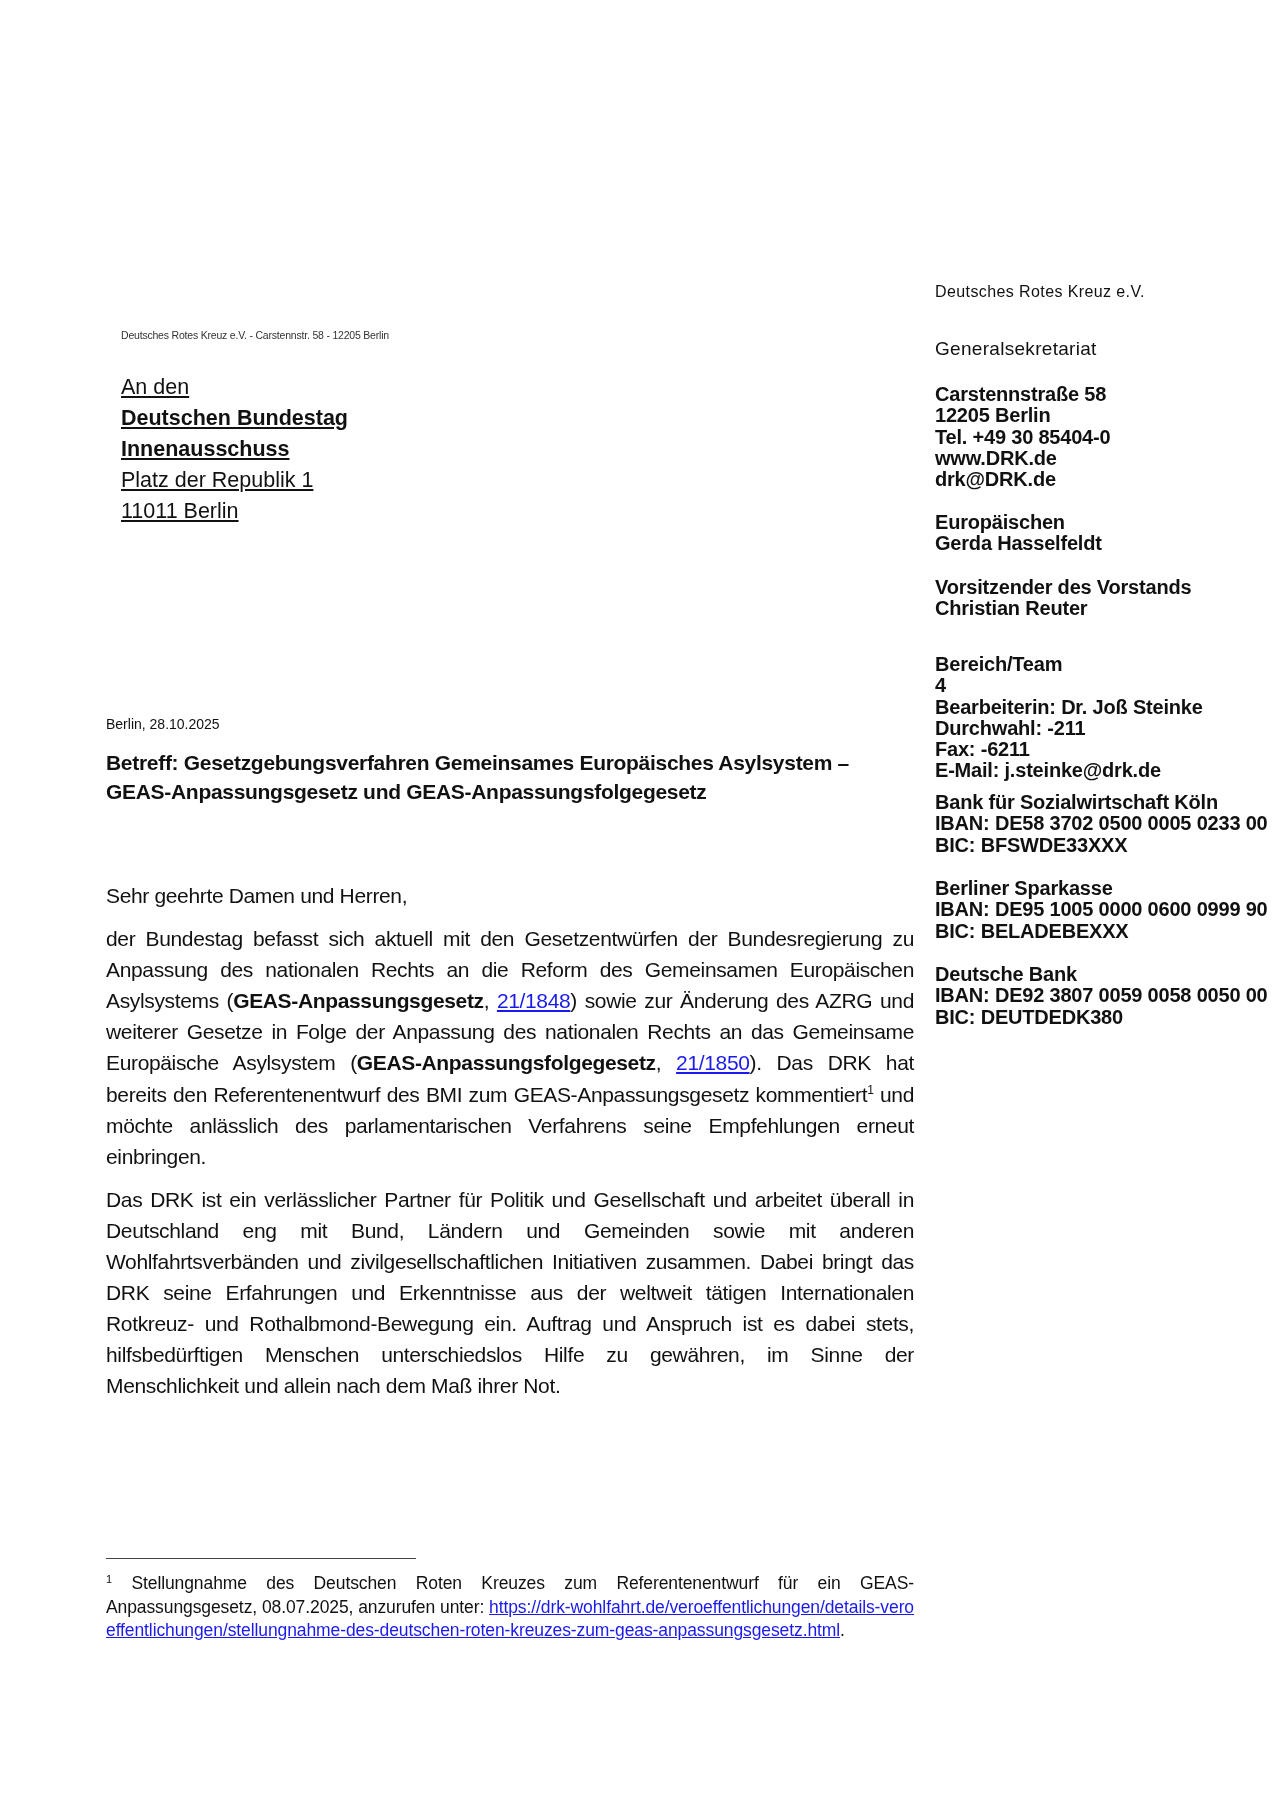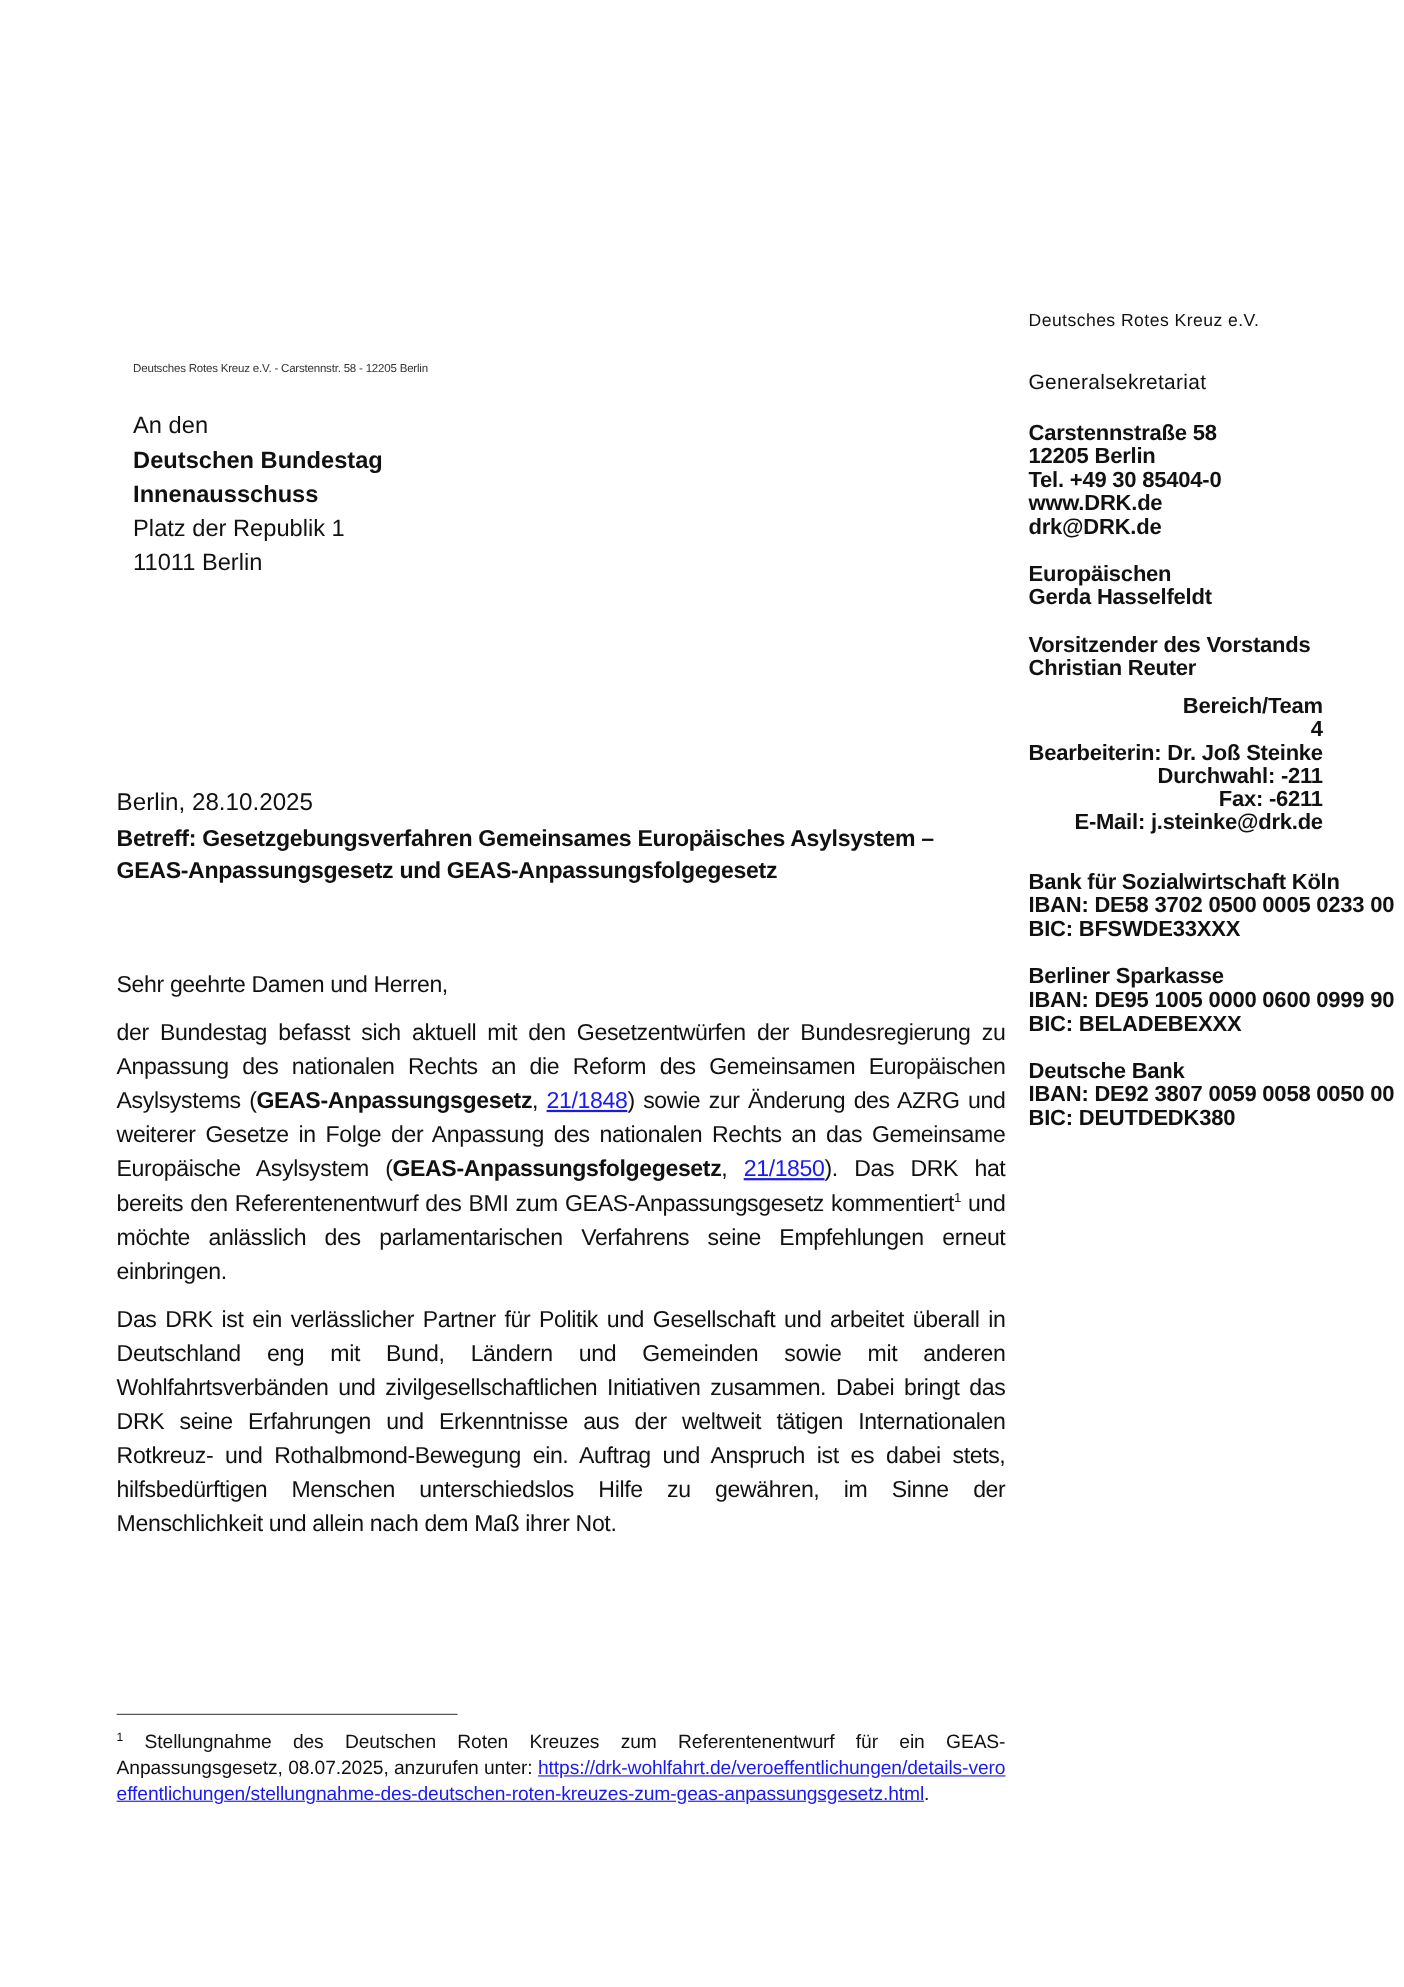--- a/index.html
+++ b/index.html
@@ -24,20 +24,21 @@
       color: #333;
       letter-spacing: -0.2px;
       white-space: nowrap;
     }
 
     
     .recipient {
       left: 121px; top: 372px;
       font-size: 21.5px;
       line-height: 31px;
+      text-decoration: underline;
     }
     .recipient .bold { font-weight: bold; }
     .recipient .email-line { margin-top: 27px; }
 
     a.link {
       color: #1a1aee;
       text-decoration: underline;
     }
 
     
@@ -64,21 +65,21 @@
       line-height: 21.3px;
       font-weight: bold;
       letter-spacing: -0.2px;
       white-space: nowrap;
     }
     .sb-block div { white-space: nowrap; }
 
     
     .date {
       left: 106px; top: 716px;
-      font-size: 22px;
+      font-size: 14px;
     }
     .subject {
       left: 106px; top: 748px;
       width: 810px;
       font-size: 21px;
       font-weight: bold;
       line-height: 29px;
       letter-spacing: -0.3px;
     }
 
@@ -141,21 +142,21 @@
   <div class="sb-block" style="top:512px;">
     <div>Europäischen</div>
     <div>Gerda Hasselfeldt</div>
   </div>
 
   <div class="sb-block" style="top:577px;">
     <div>Vorsitzender des Vorstands</div>
     <div>Christian Reuter</div>
   </div>
 
-  <div class="sb-block" style="top:632px;text-align:right;">
+  <div class="sb-block" style="top:654px;">
     <div>Bereich/Team</div>
     <div>4</div>
     <div>Bearbeiterin: Dr. Joß Steinke</div>
     <div>Durchwahl: -211</div>
     <div>Fax: -6211</div>
     <div>E-Mail: j.steinke@drk.de</div>
   </div>
 
   <div class="sb-block" style="top:792px;">
     <div>Bank für Sozialwirtschaft Köln</div>

